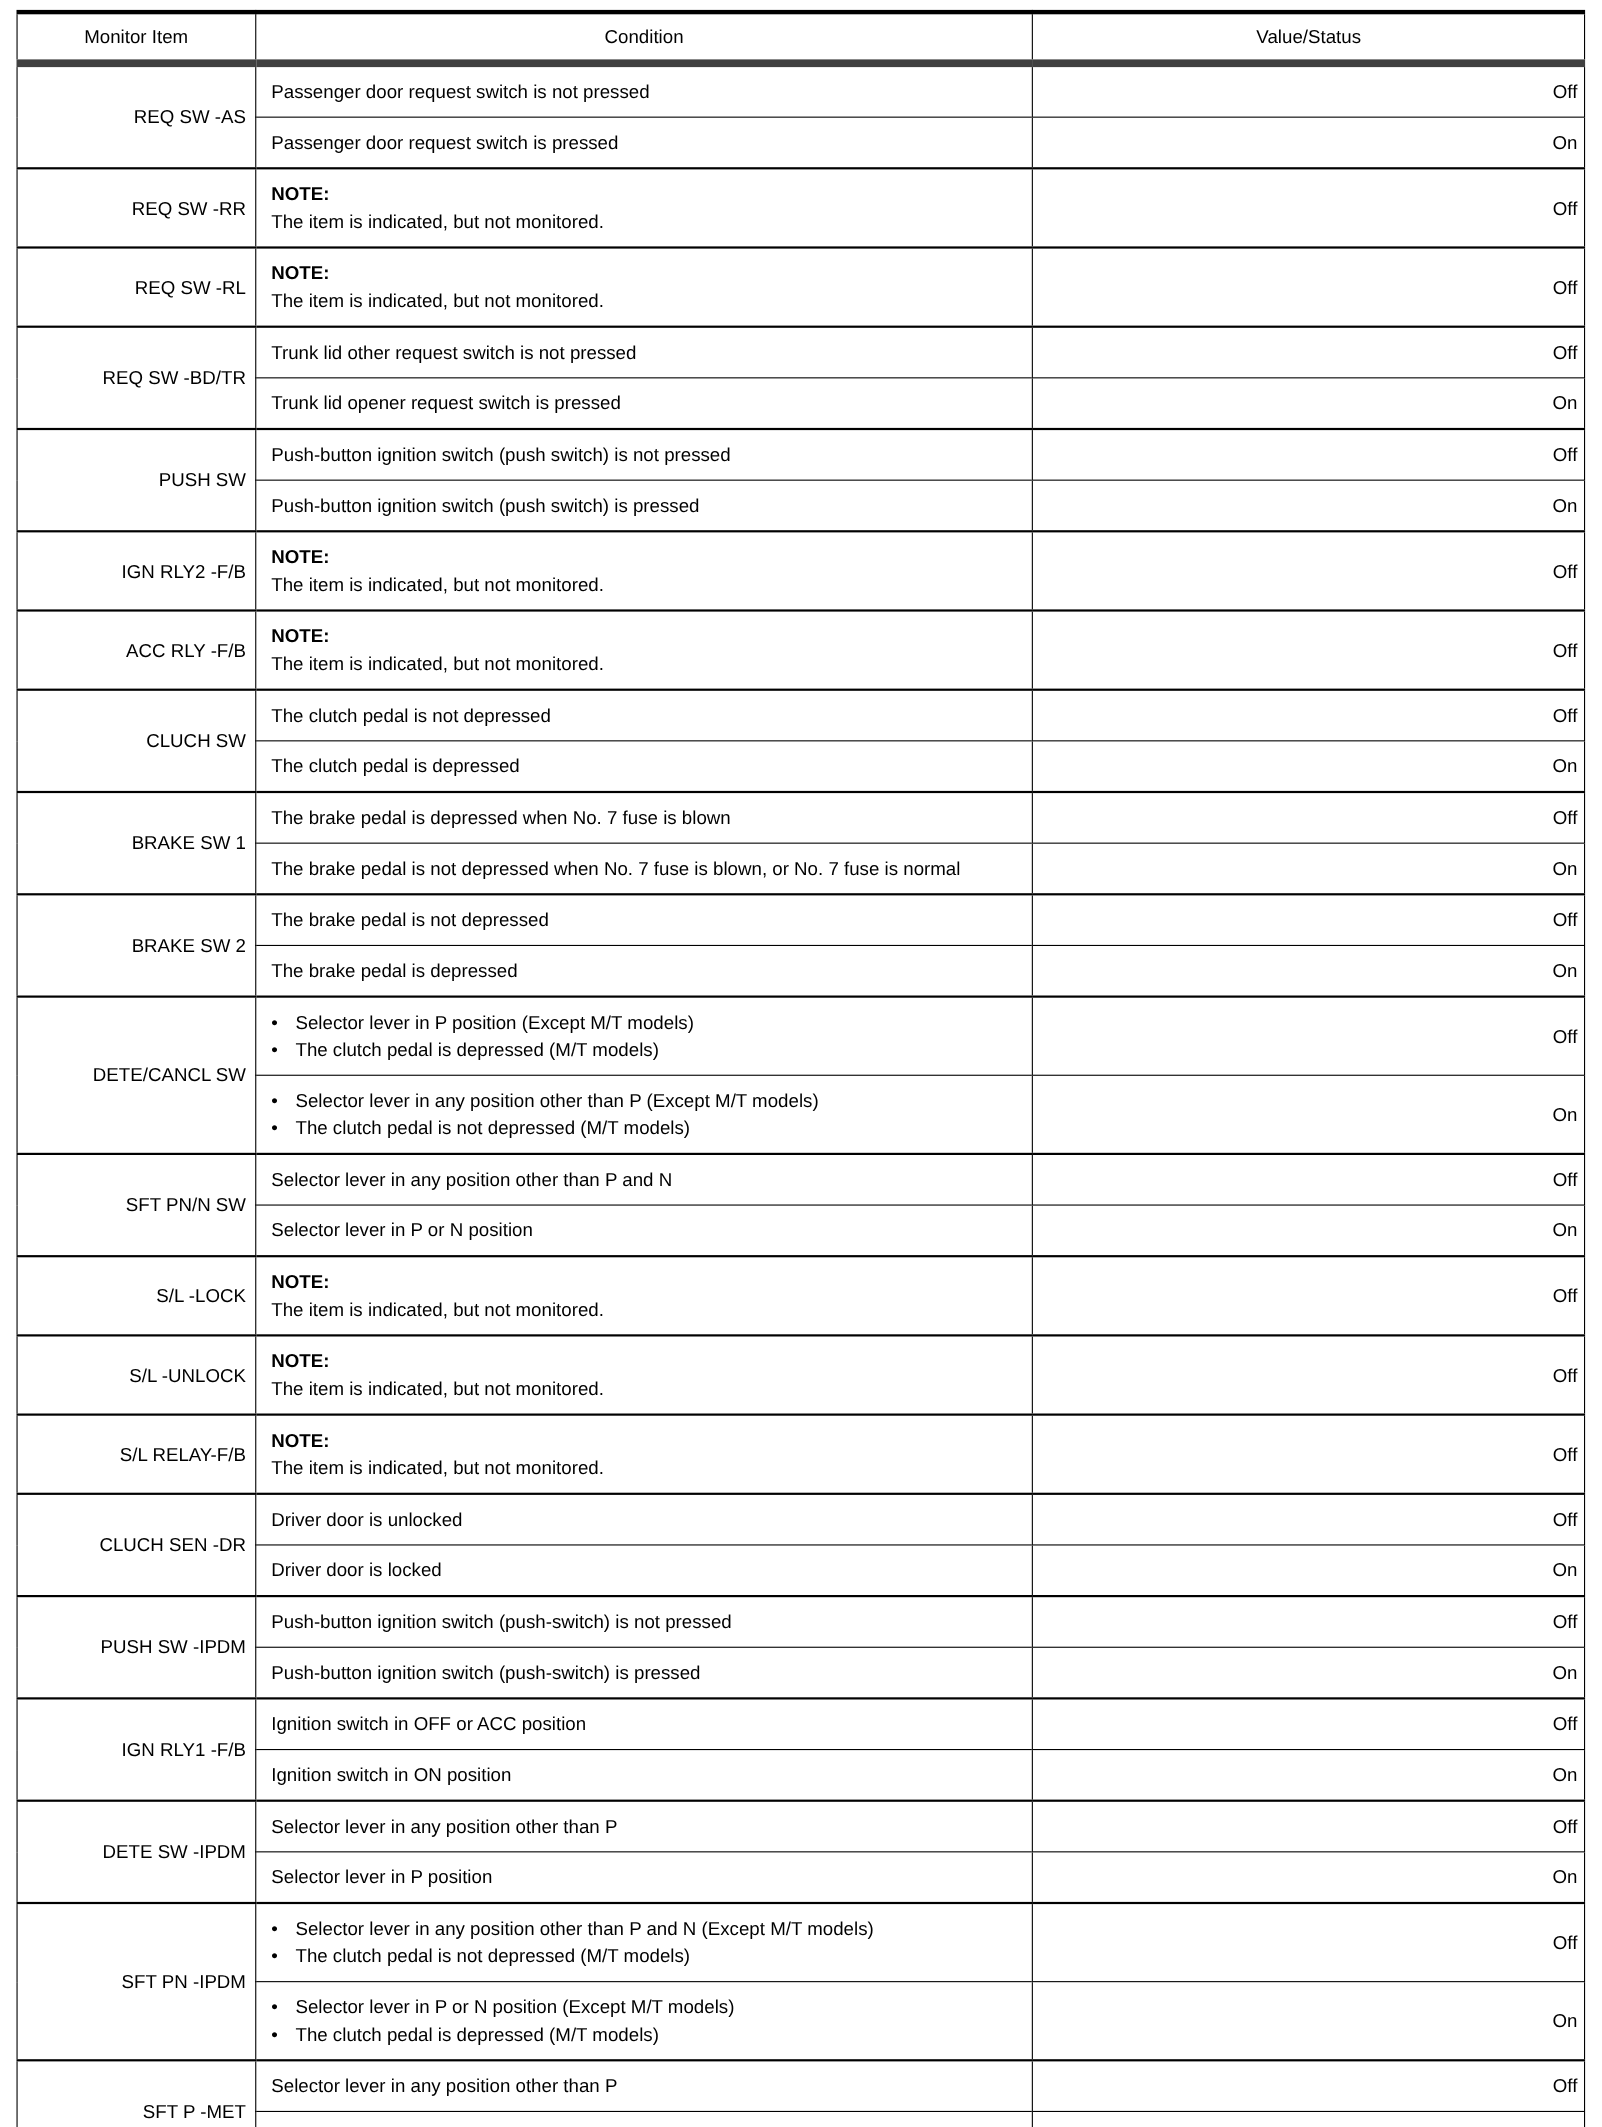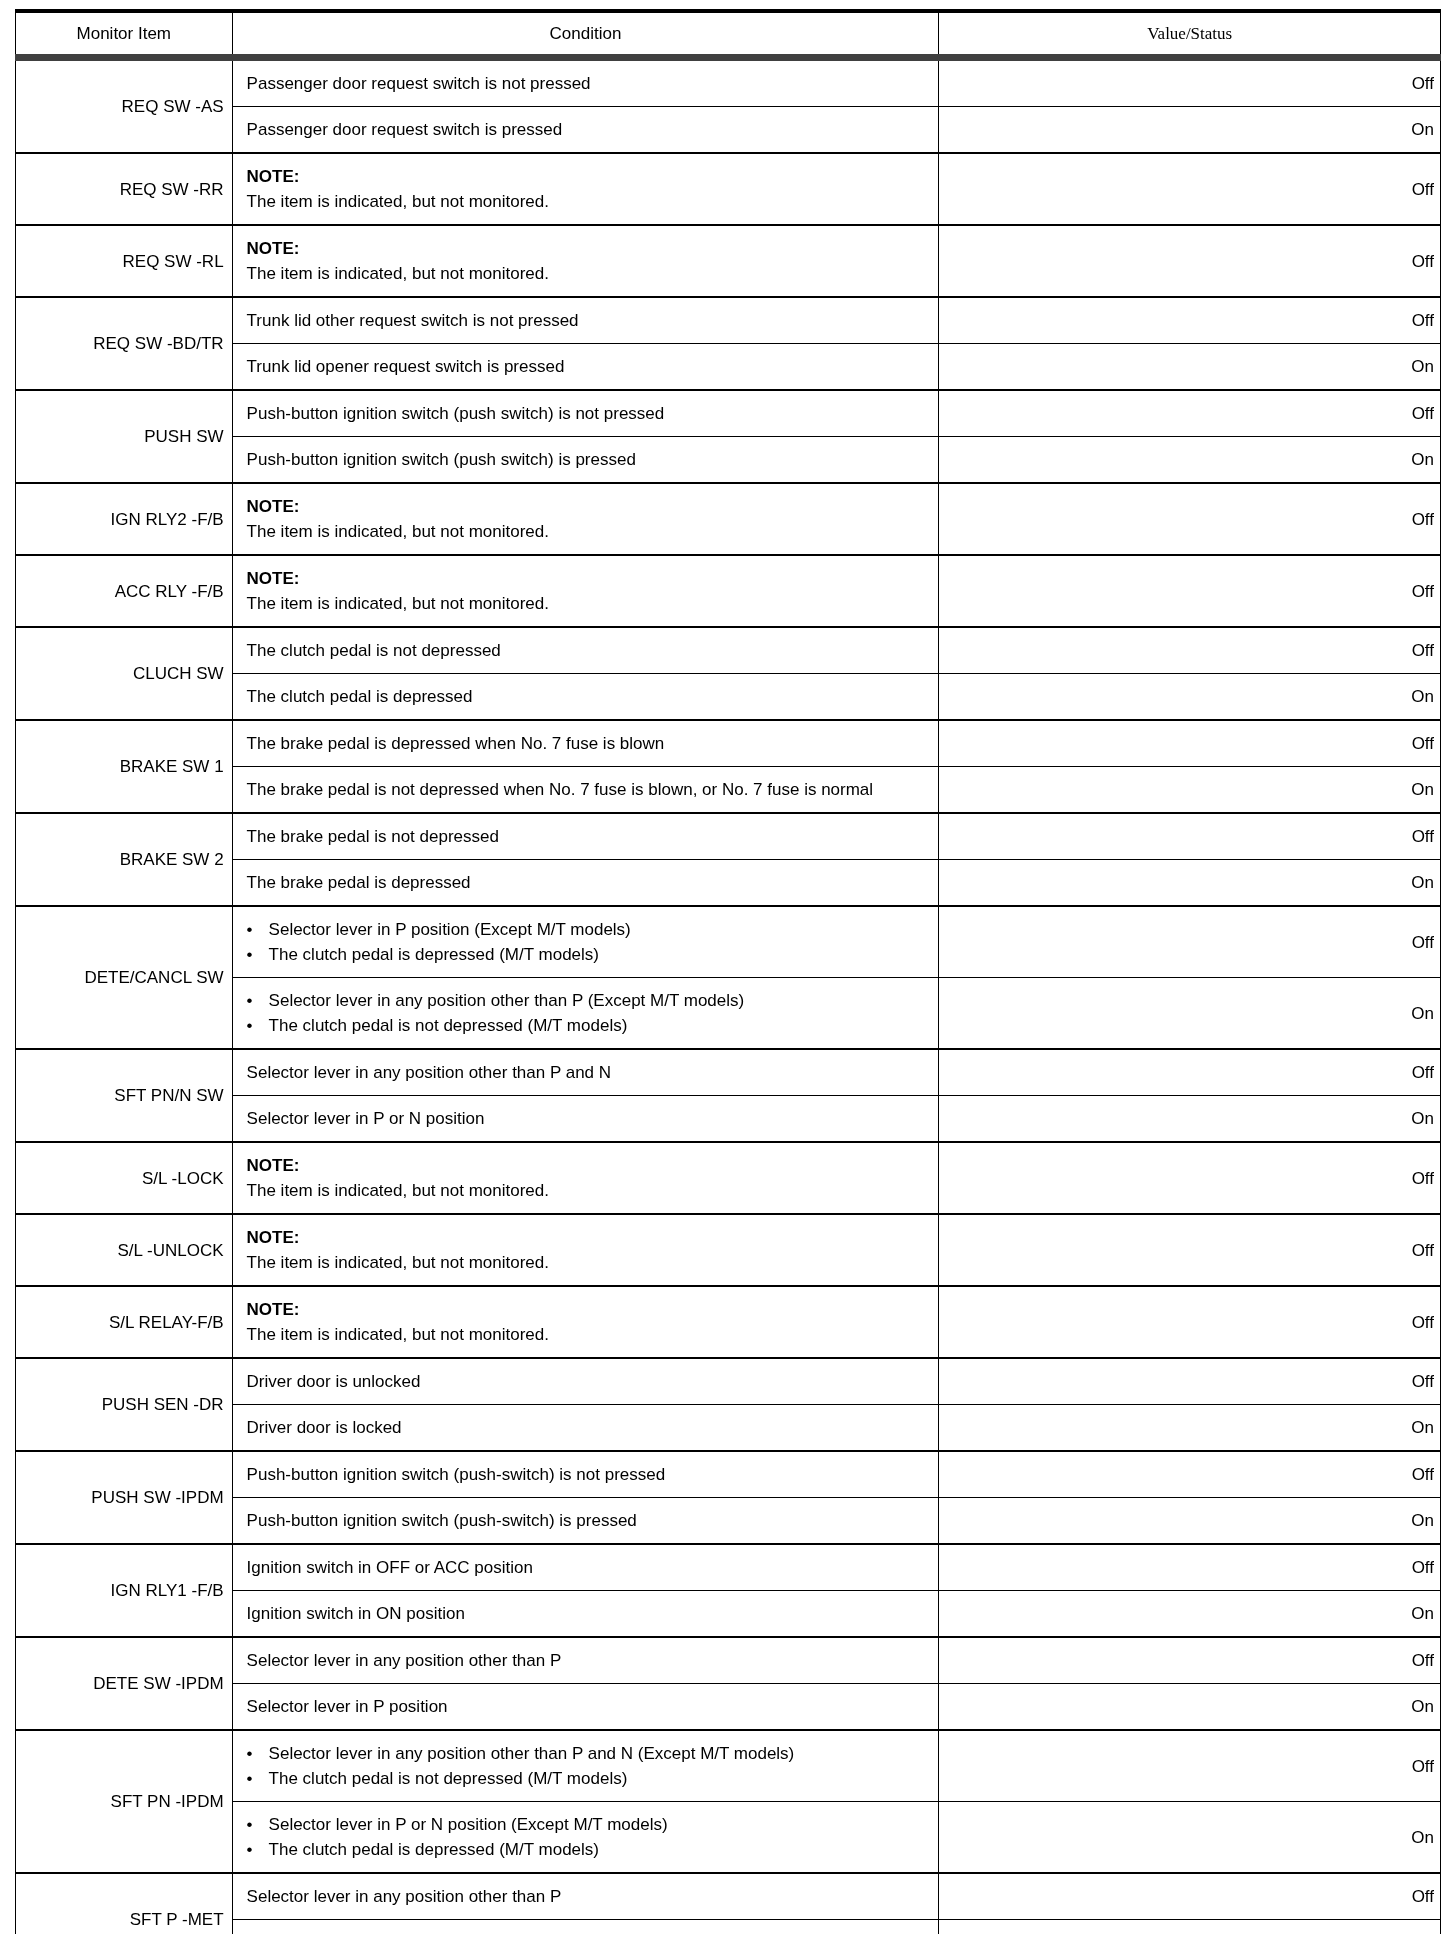--- a/index.html
+++ b/index.html
@@ -32,21 +32,21 @@
     border-right: 1px solid #000;
   }
   thead th {
     font-weight: normal;
     text-align: center;
     padding: 8px 6px;
     border-bottom: 7px solid #404040;
   }
   th.col-item  { width: 15.2%; }
   th.col-cond  { width: 49.6%; }
-  th.col-value { width: 35.2%; font-family: Liberation Serif, serif; }
+  th.col-value { width: 35.2%; }
 
   tbody tr.group-start td { border-top: 2px solid #000; }
   tbody tr.sub-row td     { border-top: 1px solid #000; }
 
   td.item-cell {
     padding: 6px 8px 6px 24px;
     vertical-align: middle;
     text-align: right;
     white-space: nowrap;
   }
@@ -251,21 +251,21 @@
         </tr>
         <tr class="group-start">
           <td class="item-cell" rowspan="1">S/L RELAY-F/B</td>
           <td class="cond-cell">
             <div class="note-label">NOTE:</div>
             <div class="cond-line">The item is indicated, but not monitored.</div>
           </td>
           <td class="value-cell">Off</td>
         </tr>
         <tr class="group-start">
-          <td class="item-cell" rowspan="2">PUSH SEN -DR</td>
+          <td class="item-cell" rowspan="2">CLUCH SEN -DR</td>
           <td class="cond-cell">
             <div class="cond-line">Driver door is unlocked</div>
           </td>
           <td class="value-cell">Off</td>
         </tr>
         <tr class="sub-row">
           <td class="cond-cell">
             <div class="cond-line">Driver door is locked</div>
           </td>
           <td class="value-cell">On</td>

